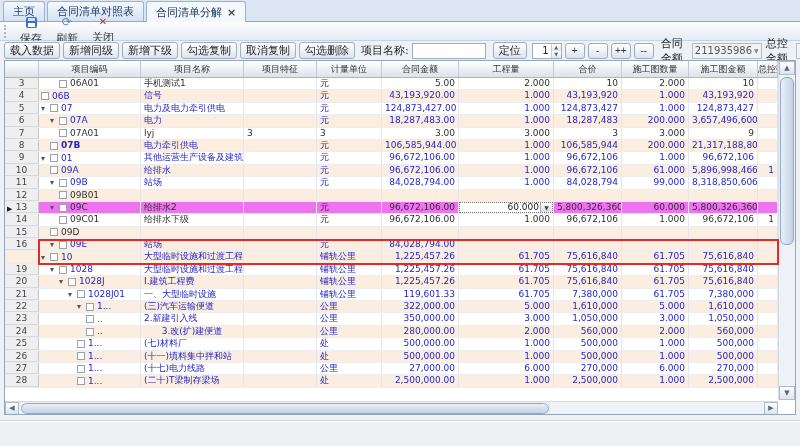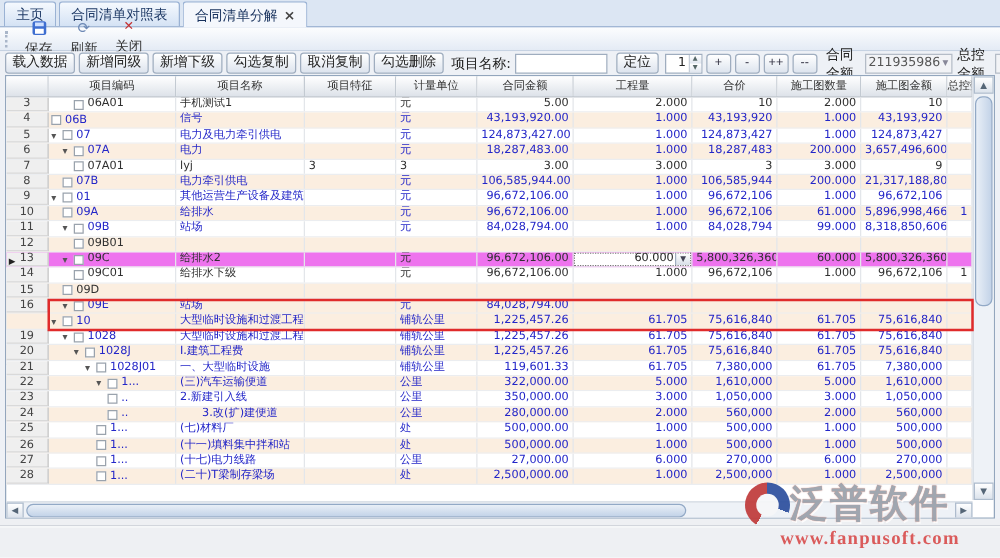--- a/index.html
+++ b/index.html
@@ -278,21 +278,21 @@
             <div class="c " style="flex: 0 0 65px; width: 65px;">3</div>
             <div class="c num" style="flex: 0 0 77px; width: 77px;">3.00</div>
             <div class="c num" style="flex: 0 0 95px; width: 95px;">3.000</div>
             <div class="c num" style="flex: 0 0 68px; width: 68px;">3</div>
             <div class="c num" style="flex: 0 0 67px; width: 67px;">3.000</div>
             <div class="c num" style="flex: 0 0 69px; width: 69px;">9</div>
             <div class="c num" style="flex: 0 0 20px; width: 20px;"></div>
           </div>
           <div class="r p tone-b">
             <div class="gut" style="flex: 0 0 34px; width: 34px;"><span>8</span></div>
-            <div class="c tree" style="flex: 0 0 102px; width: 102px; padding-left: 11px;">
+            <div class="c tree" style="flex: 0 0 102px; width: 102px; padding-left: 11px; font-weight: bold;">
               <div class="cbx"></div>
               <span>07B</span>
             </div>
             <div class="c " style="flex: 0 0 103px; width: 103px;">电力牵引供电</div>
             <div class="c " style="flex: 0 0 73px; width: 73px;"></div>
             <div class="c " style="flex: 0 0 65px; width: 65px;">元</div>
             <div class="c num" style="flex: 0 0 77px; width: 77px;">106,585,944.00</div>
             <div class="c num" style="flex: 0 0 95px; width: 95px;">1.000</div>
             <div class="c num" style="flex: 0 0 68px; width: 68px;">106,585,944</div>
             <div class="c num" style="flex: 0 0 67px; width: 67px;">200.000</div>
@@ -631,21 +631,14 @@
       <span class="vspace"></span>
       <span class="sb-btn">▼</span>
     </div>
     <div class="redbox"></div>
   </div>
 
   <div class="statusbar">
       <div class="line"></div>
     </div>
 
-  <div class="watermark">
-    <div class="wm-top">
-      <span class="wm-logo"></span>
-      <span class="wm-brand">泛普软件</span>
-    </div>
-    <div class="wm-url">www.fanpusoft.com</div>
-  </div>
 
 </div>
 
 </body></html>

